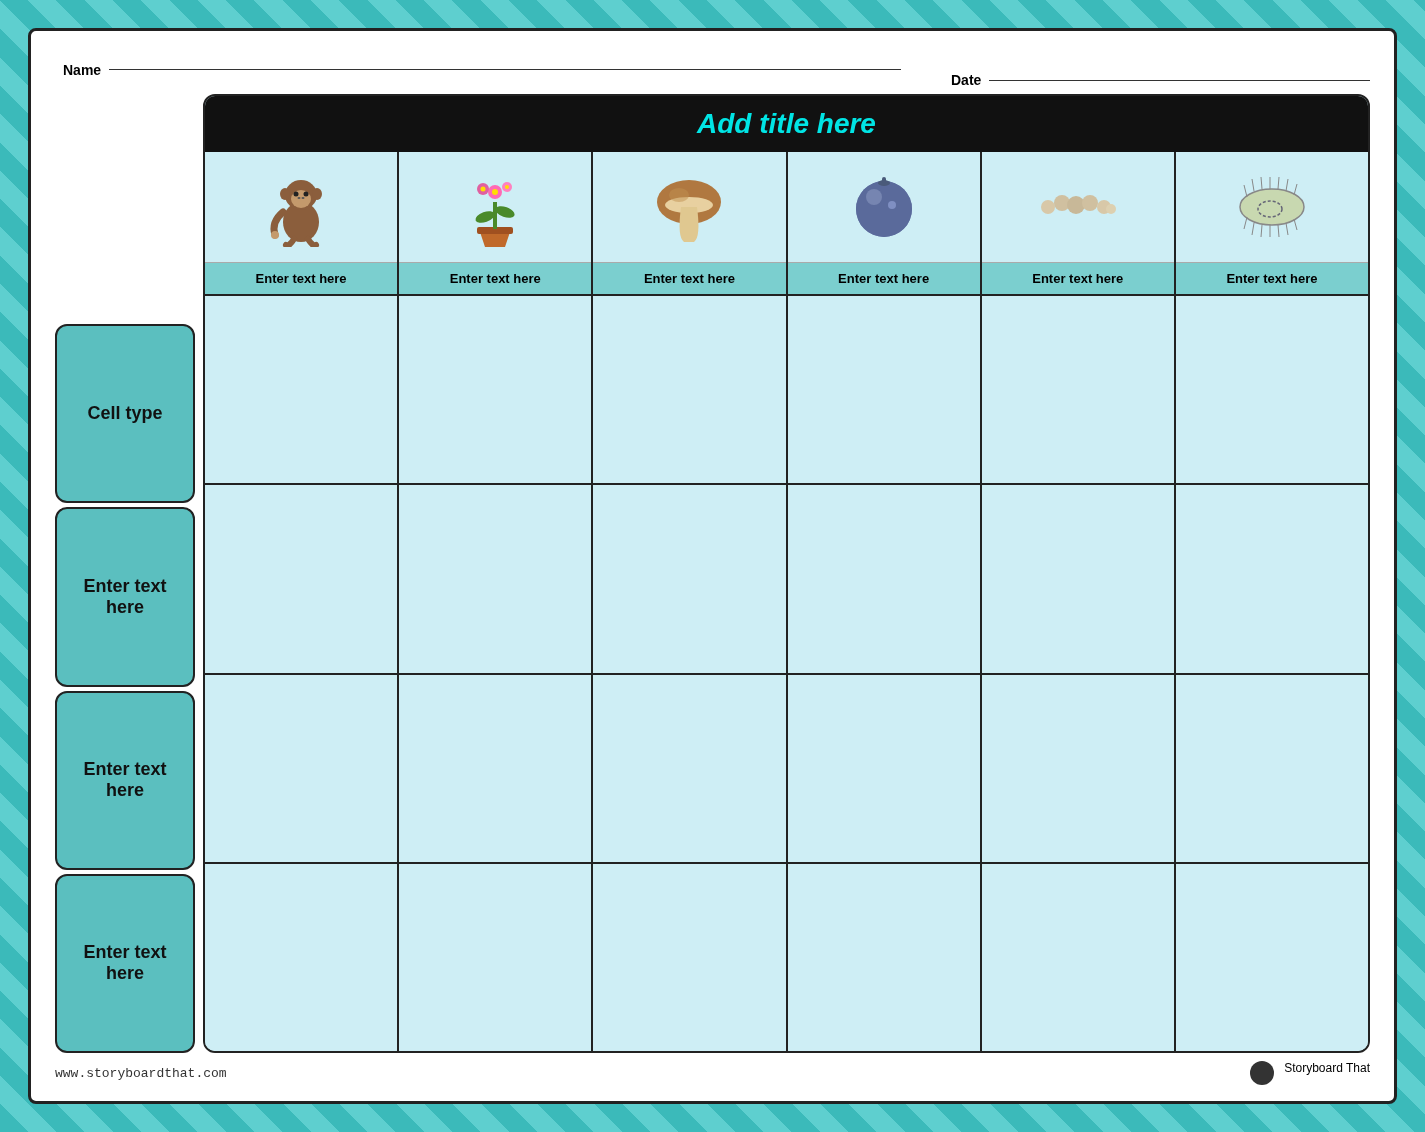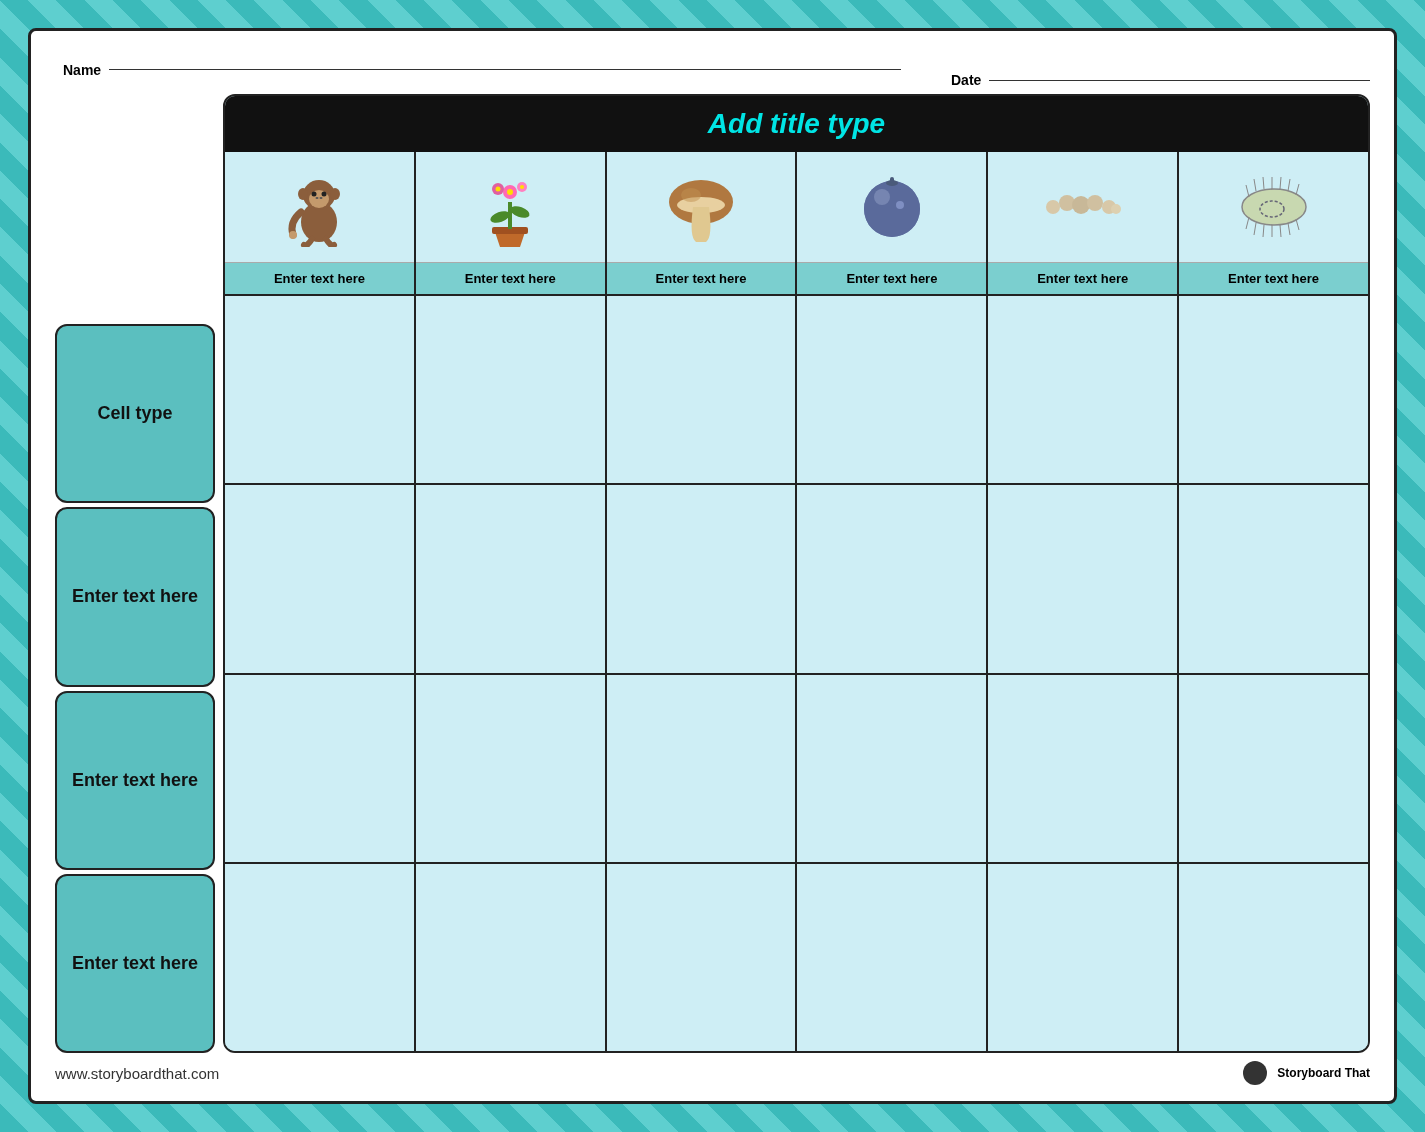--- a/index.html
+++ b/index.html
@@ -81,21 +81,21 @@
       display: flex;
       flex: 1;
       gap: 0;
       min-height: 0;
     }
 
     
     .left-labels {
       display: flex;
       flex-direction: column;
-      width: 160px;
+      width: 140px;
       flex-shrink: 0;
       margin-right: 8px;
     }
 
     .left-spacer {
       
       height: 230px;
       flex-shrink: 0;
     }
 
@@ -208,29 +208,30 @@
 
     
     .footer {
       display: flex;
       align-items: center;
       justify-content: space-between;
       margin-top: 8px;
       flex-shrink: 0;
     }
     .footer-url {
-      font-size: 15px;
+      font-size: 13px;
       color: #333;
+      font-family: Liberation Mono, monospace;
     }
     .footer-logo {
       display: flex;
-      align-items: center;
+      align-items: flex-start;
       gap: 10px;
       font-size: 12px;
-      font-weight: bold;
+      font-weight: normal;
     }
     .logo-icon {
       width: 24px;
       height: 24px;
       background: #333;
       border-radius: 50%;
       display: inline-block;
     }
 
   </style>
@@ -257,21 +258,21 @@
       <div class="left-spacer"></div>
       <div class="label-cell">Cell type</div>
       <div class="label-cell">Enter text here</div>
       <div class="label-cell">Enter text here</div>
       <div class="label-cell">Enter text here</div>
     </div>
 
     <div class="right-grid">
 
       <div class="title-bar">
-        <span>Add title type</span>
+        <span>Add title here</span>
       </div>
 
       <div class="image-row">
 
         <div class="img-cell">
           <div class="img-top">
 
             <svg viewBox="0 0 80 80" xmlns="http://www.w3.org/2000/svg">
 
               <ellipse cx="40" cy="55" rx="18" ry="20" fill="#8B5E3C"></ellipse>

